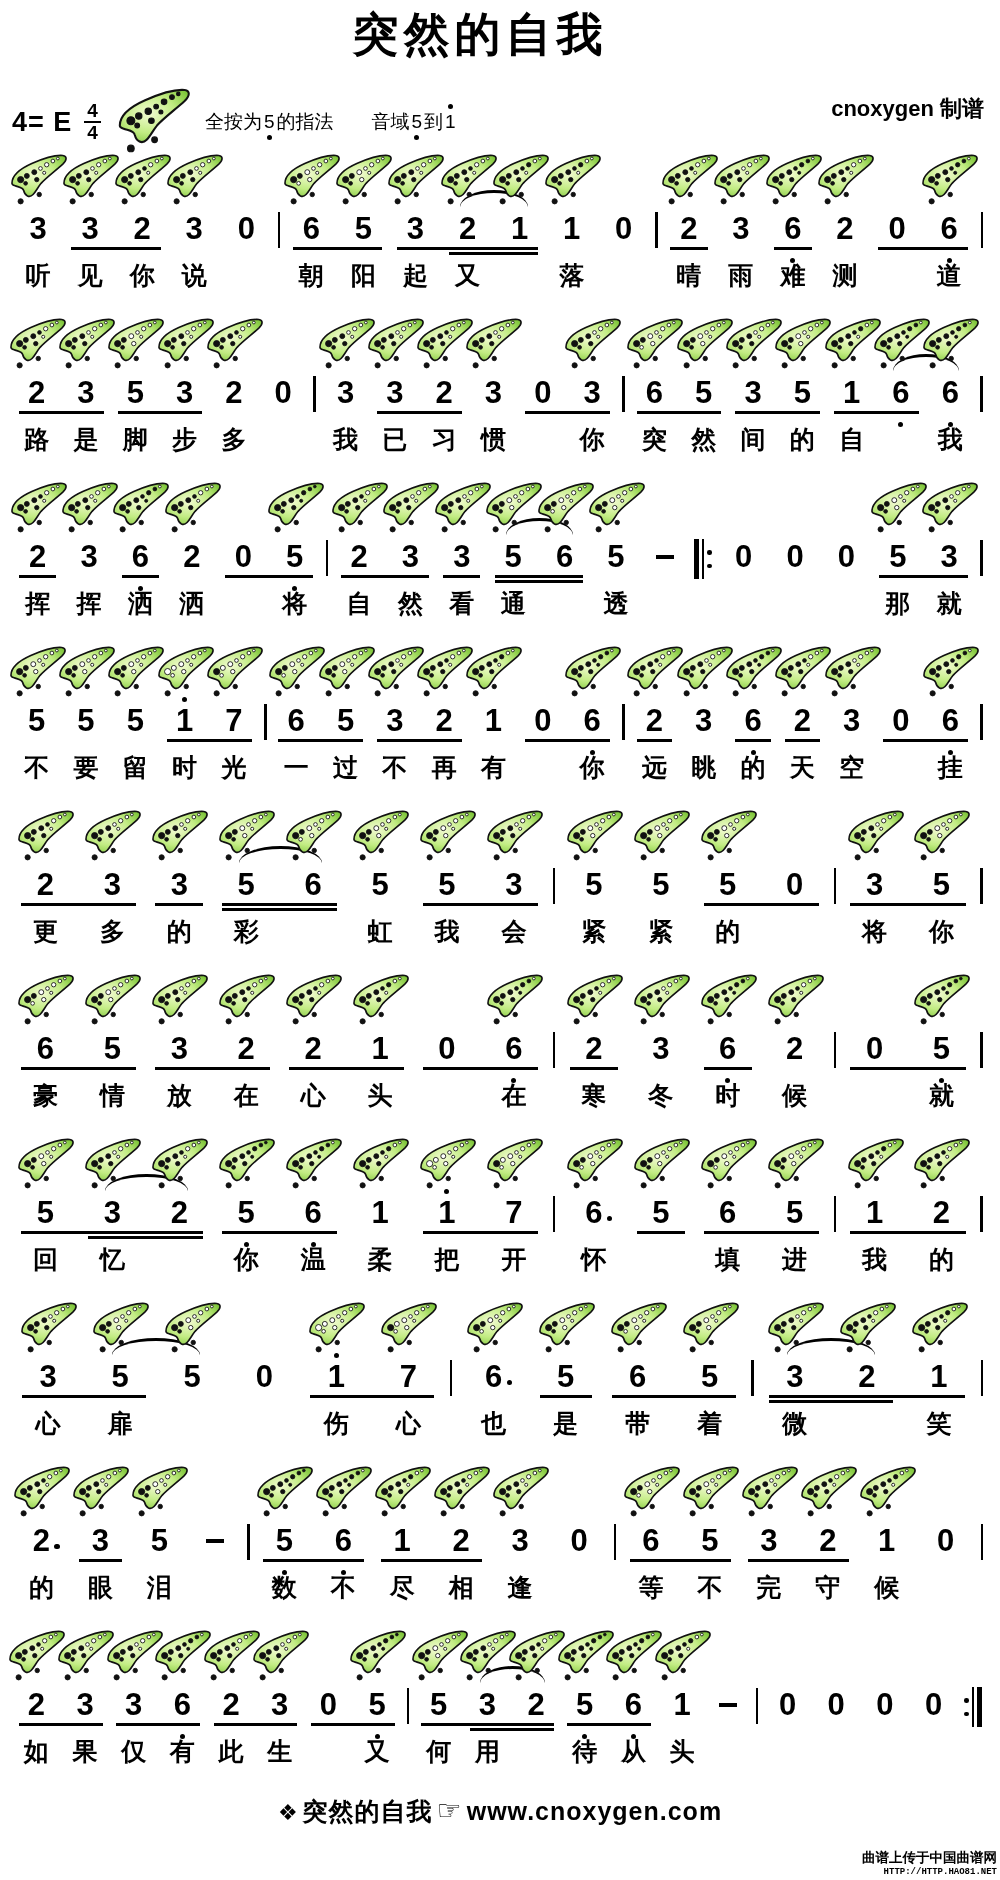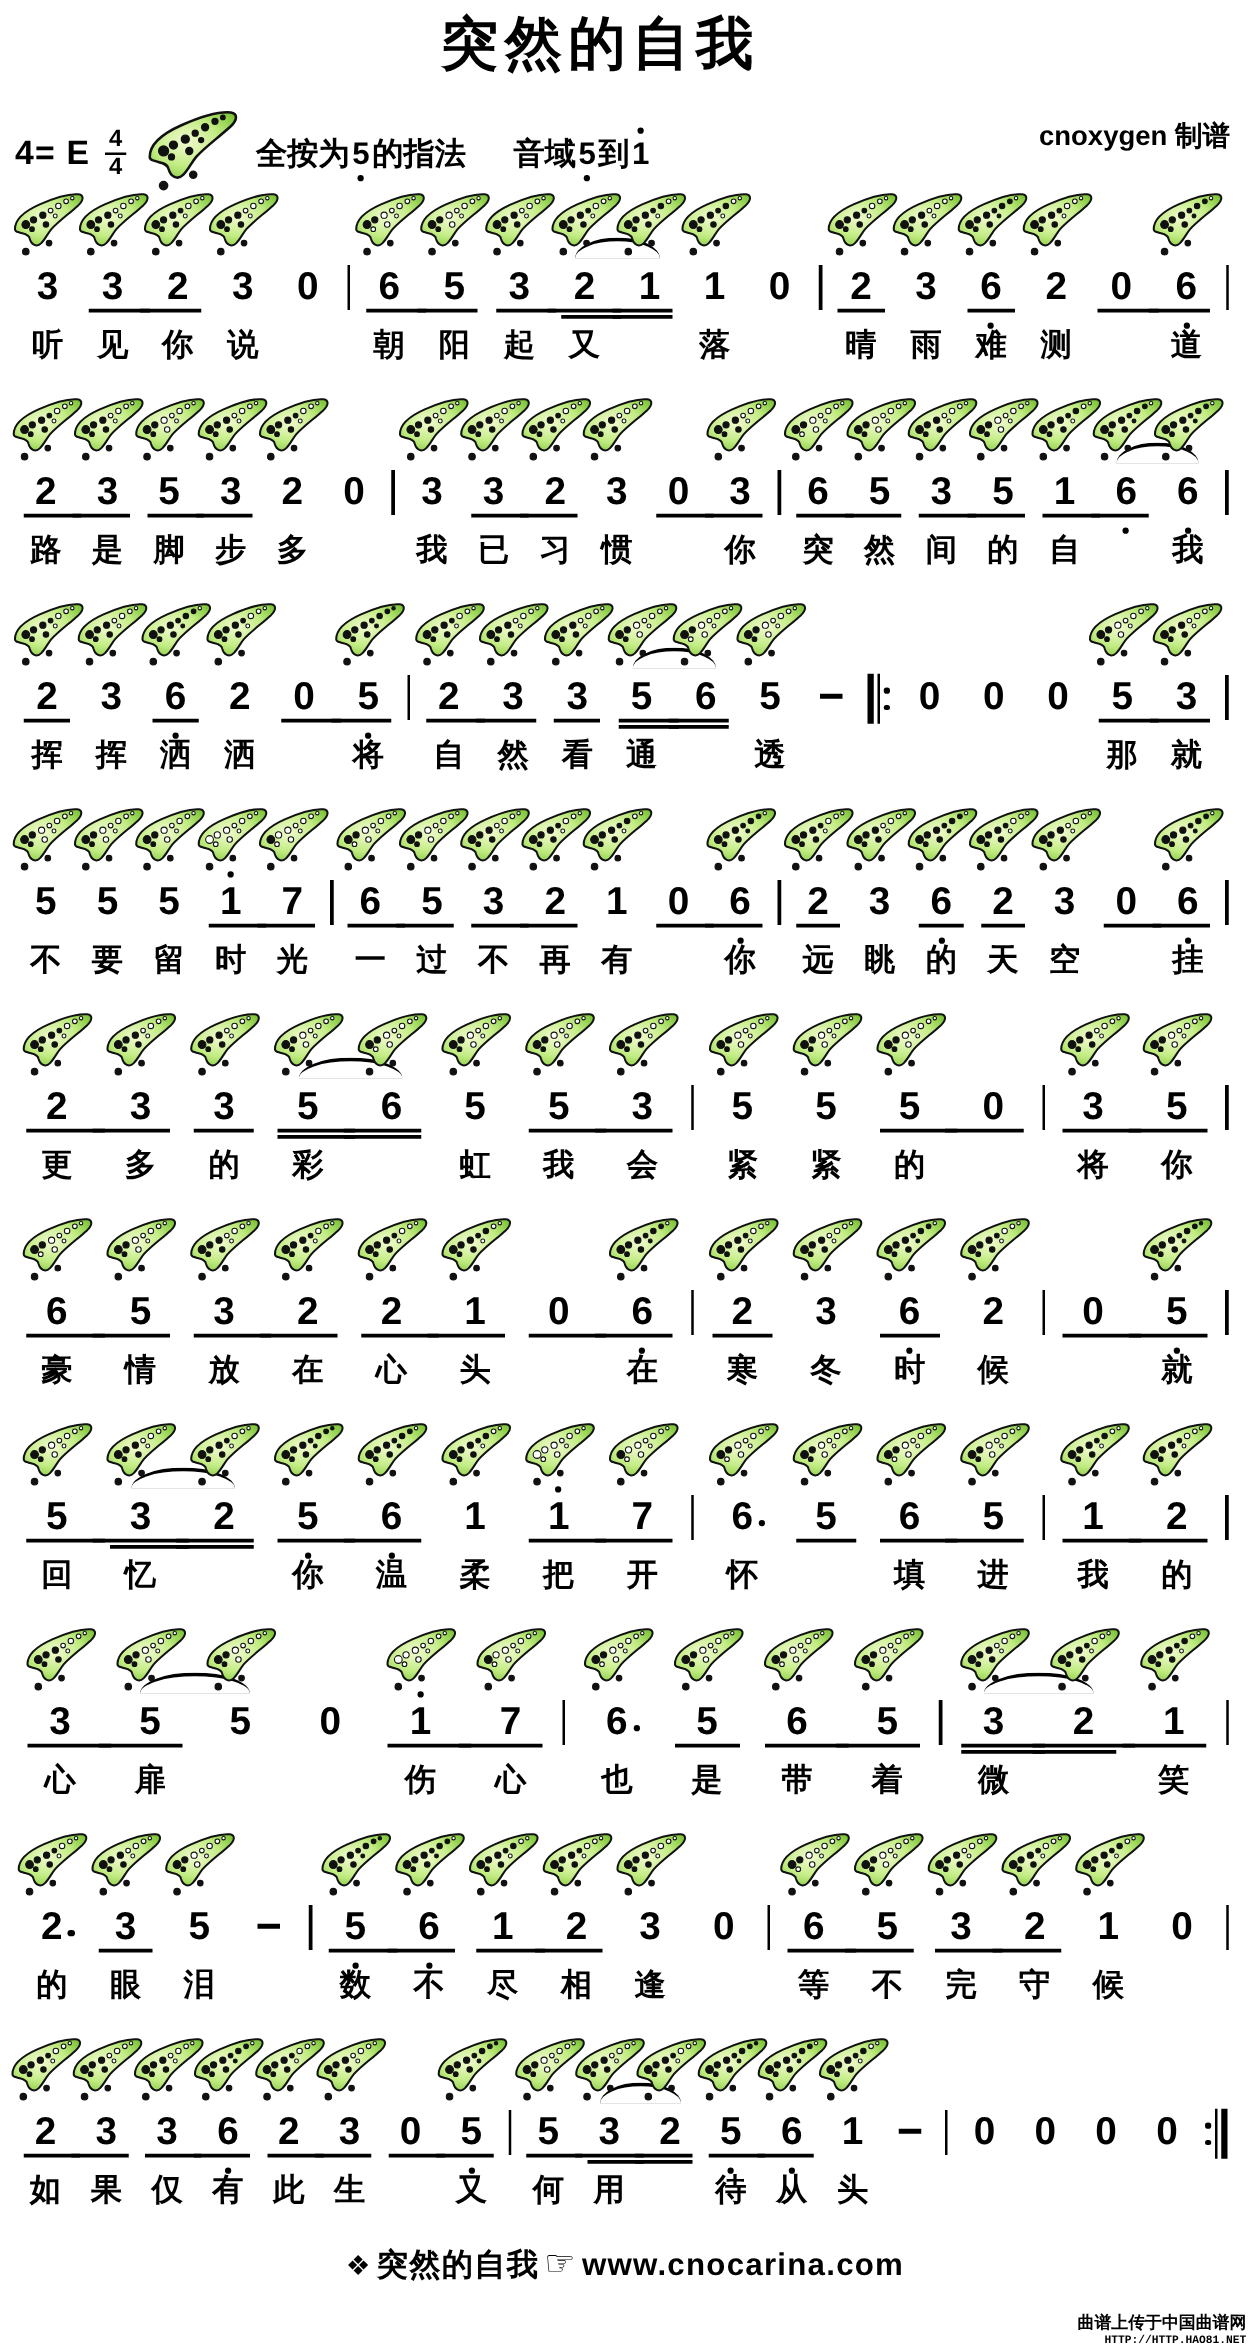--- a/index.html
+++ b/index.html
@@ -13,21 +13,21 @@
   #logo-url{color:#8a8a8a;font-size:11px;letter-spacing:5px;border-top:1.5px solid #777;
             padding-top:3px;margin-top:2px;font-family:"Liberation Mono",monospace;}
   #page-title{position:absolute;top:4px;left:120px;right:160px;text-align:center;
               font-size:46px;font-weight:bold;letter-spacing:5px;font-family:Liberation Mono, monospace;}
   #keyrow{position:absolute;left:12px;top:86px;display:flex;align-items:center;gap:12px;font-weight:bold;}
   #key-sig{font-size:27px;letter-spacing:1px;}
   .ts{display:inline-flex;flex-direction:column;align-items:center;font-size:19px;line-height:1.05;font-weight:bold;}
   .ts .tn{border-bottom:2.5px solid #000;padding:0 3px;}
   .ts .td{padding:0 3px;}
   #hdr-oc svg{width:80px;height:68px;overflow:visible;}
-  .keylabel{font-size:25px;font-weight:bold;}
+  .keylabel{font-size:19px;font-weight:normal;}
   #range-label{margin-left:26px;}
   .kn{position:relative;display:inline-block;padding:0 2px;}
   .kn .kdotl{position:absolute;left:50%;margin-left:-2.5px;bottom:-7px;width:5px;height:5px;border-radius:50%;background:#000;}
   .kn .kdoth{position:absolute;left:50%;margin-left:-2.5px;top:-7px;width:5px;height:5px;border-radius:50%;background:#000;}
   #credit{position:absolute;right:16px;top:94px;font-size:22px;font-weight:bold;}
   
   #score{padding-top:2px;}
   .line{display:flex;padding:0 12px;position:relative;height:164px;align-items:flex-start;}
   .tk{flex:1 1 0;display:flex;flex-direction:column;align-items:center;min-width:0;position:relative;}
   .tk.bar{flex:0 0 13px;}
@@ -3400,19 +3400,19 @@
             <i class="thick"></i>
           </span>
         </div>
         <div class="ly"></div>
       </div>
       <div class="tie" style="left: 479.5px; width: 65px;"></div>
     </div>
   </div>
 
 <div id="footer">
-  <span class="diamond">❖</span><span>突然的自我</span><span class="hand">☞</span><span>www.cnocarina.com</span>
+  <span class="diamond">❖</span><span>突然的自我</span><span class="hand">☞</span><span>www.cnoxygen.com</span>
 </div>
 
 <div id="watermark">
   <div id="wm1">曲谱上传于中国曲谱网</div>
   <div id="wm2">HTTP://HTTP.HAO81.NET</div>
 </div>
 
 </body></html>

